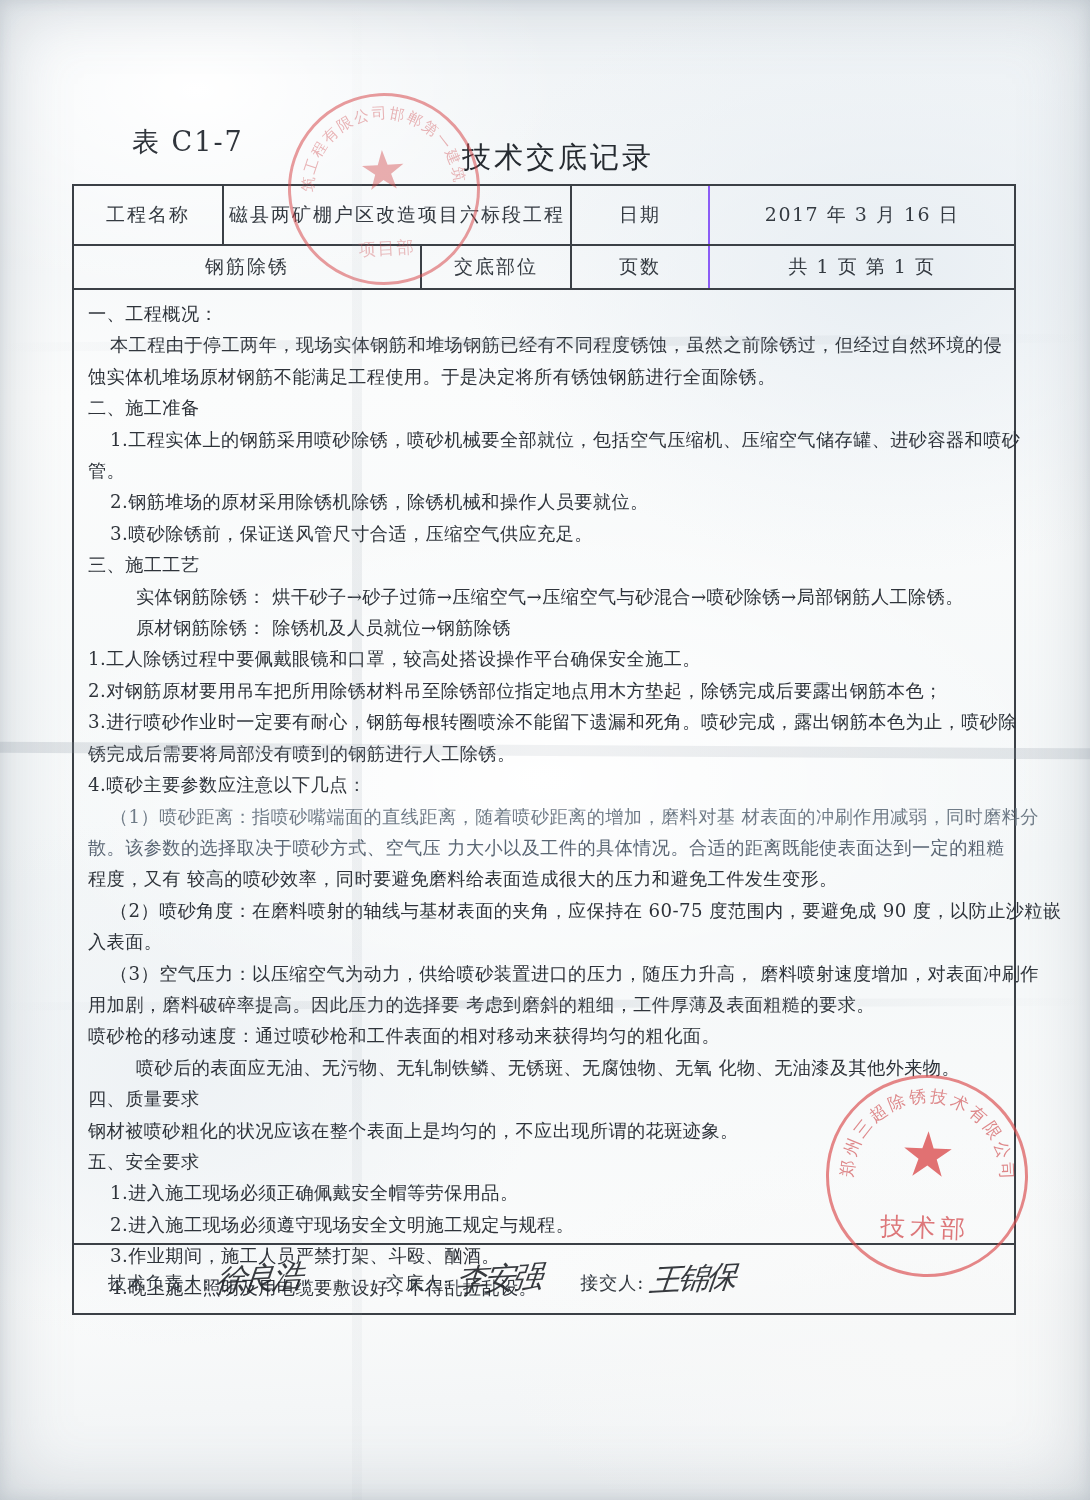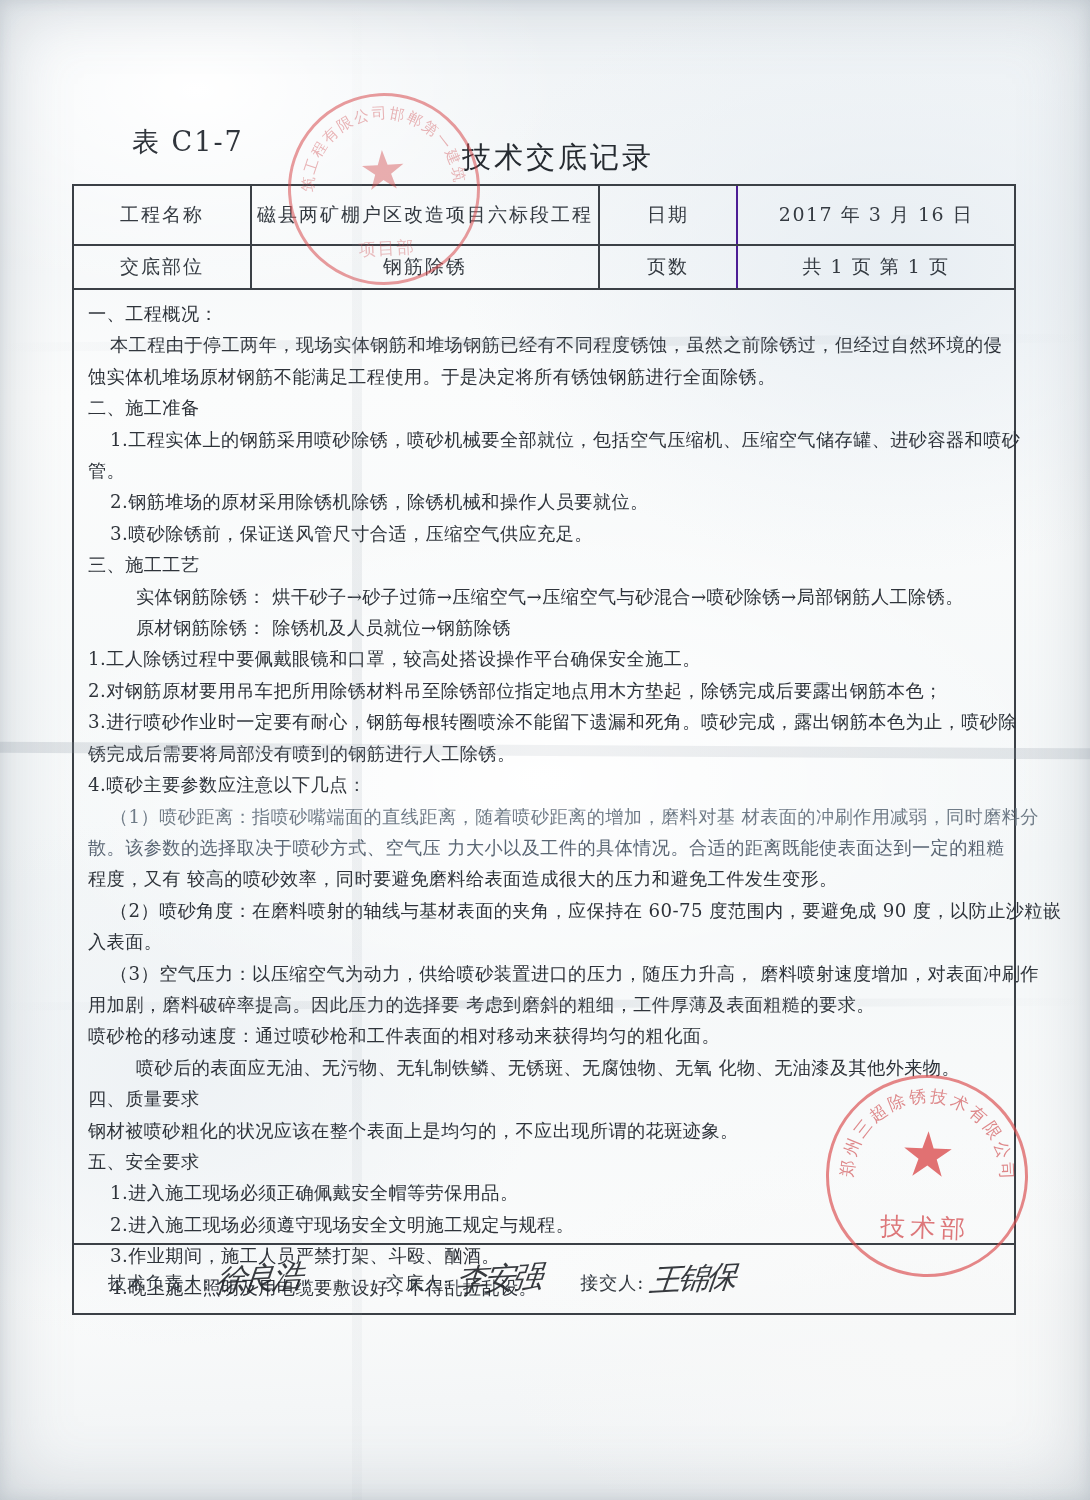--- a/index.html
+++ b/index.html
@@ -94,23 +94,23 @@
   .cell {
     display: flex;
     align-items: center;
     justify-content: center;
     box-sizing: border-box;
     font-family: "DejaVu Serif", "Liberation Serif", serif;
     font-size: 19px;
     letter-spacing: 2px;
     color: #343a41;
   }
-  .cell.lbl { width: 178px; border-right: 2px solid #3b4046; }
+  .cell.lbl { width: 150px; border-right: 2px solid #3b4046; }
   .cell.val-name { width: 348px; border-right: 2px solid #3b4046; line-height: 1.45; }
-  .cell.lbl2 { width: 138px; border-right: 2px solid #4c1d95; }
+  .cell.lbl2 { width: 138px; border-right: 2px solid #8b5cf6; }
   .cell.val2 { flex: 1; }
   .val-name .ln { display: block; }
   .date-val, .page-val { font-size: 19px; letter-spacing: 1.5px; text-align: right; }
 
   
   .body-area {
     position: relative;
     height: 1023px;
     padding: 8px 14px 0 14px;
     box-sizing: border-box;
@@ -245,22 +245,22 @@
       <div class="cell lbl">工程名称</div>
       <div class="cell val-name">
         <span class="ln">磁县两矿棚户区改造项目</span>
         <span class="ln">六标段工程</span>
       </div>
       <div class="cell lbl2">日期</div>
       <div class="cell val2 date-val">2017 年 3 月 16 日</div>
     </div>
 
     <div class="meta-row r2">
+      <div class="cell val-name">钢筋除锈</div>
       <div class="cell lbl">交底部位</div>
-      <div class="cell val-name">钢筋除锈</div>
       <div class="cell lbl2">页数</div>
       <div class="cell val2 page-val">共 1 页 第 1 页</div>
     </div>
 
     <div class="body-area">
       <div id="content-lines">
           <div class="tx ind1">一、工程概况：</div>
           <div class="tx ind2">本工程由于停工两年，现场实体钢筋和堆场钢筋已经有不同程度锈蚀，虽然之前除锈过，但经过自然环境的侵</div>
           <div class="tx ind1">蚀实体机堆场原材钢筋不能满足工程使用。于是决定将所有锈蚀钢筋进行全面除锈。</div>
           <div class="tx ind1">二、施工准备</div>

